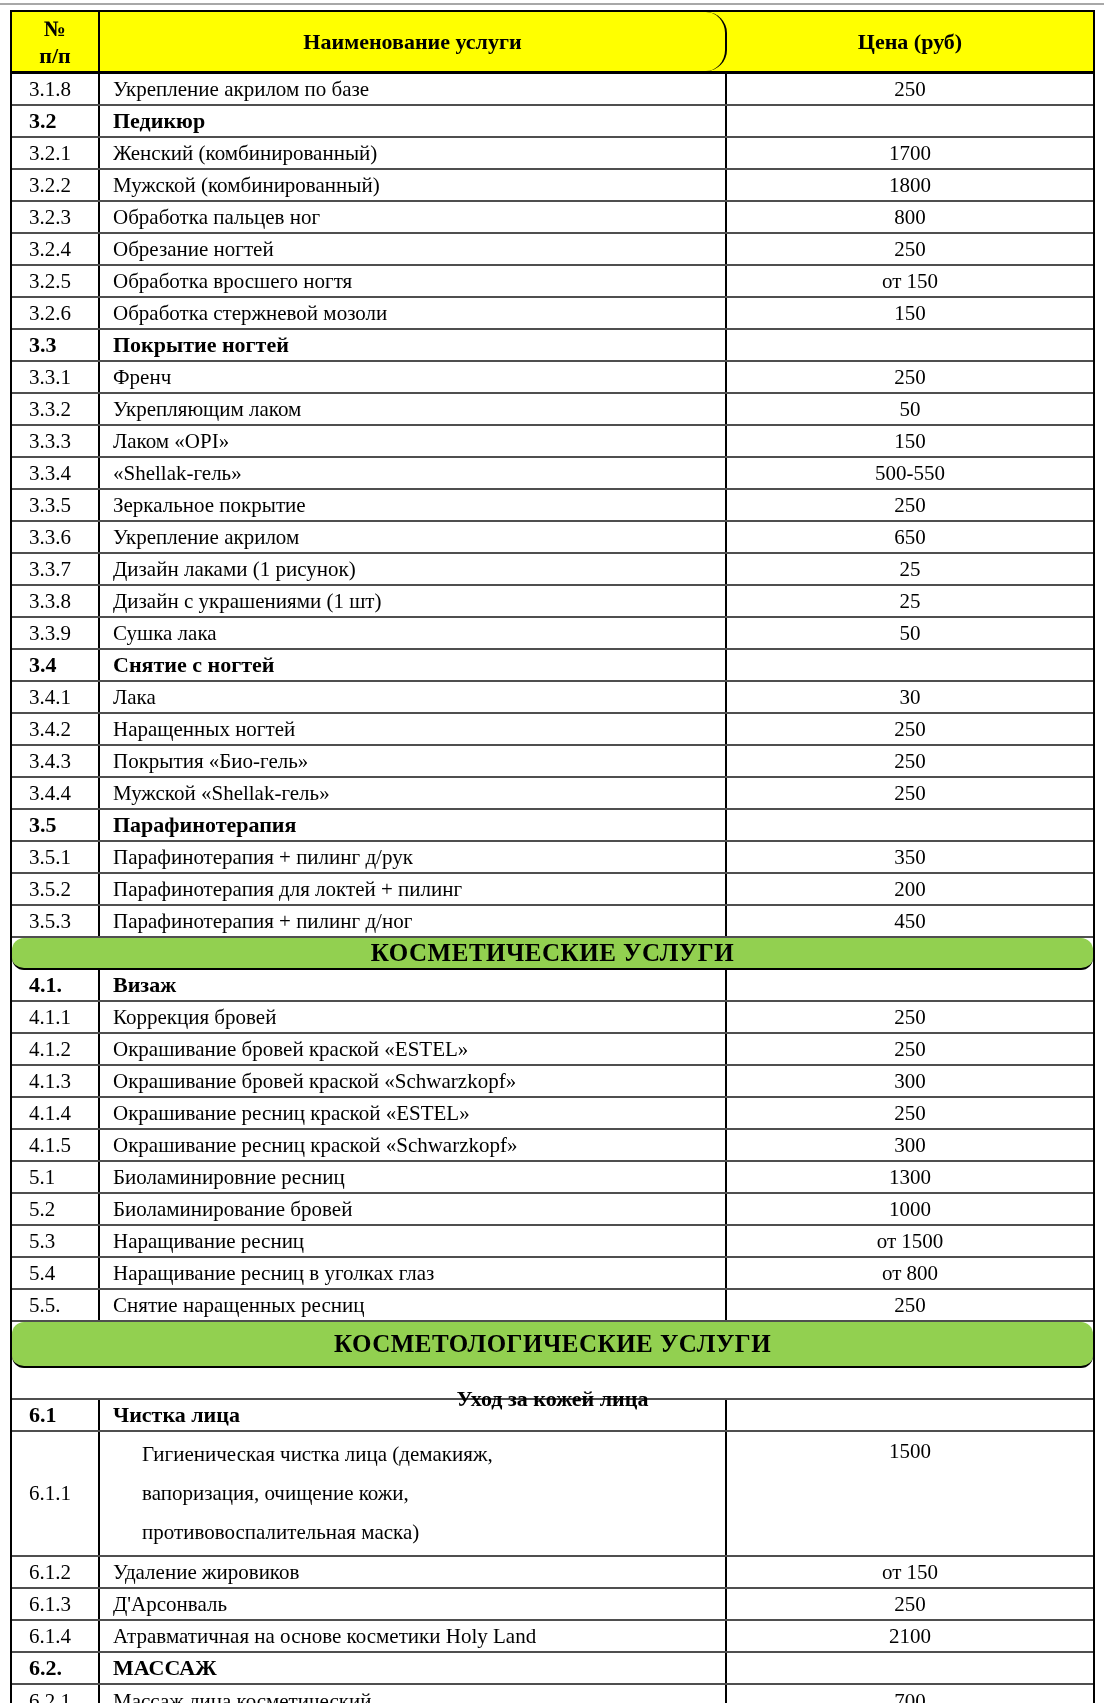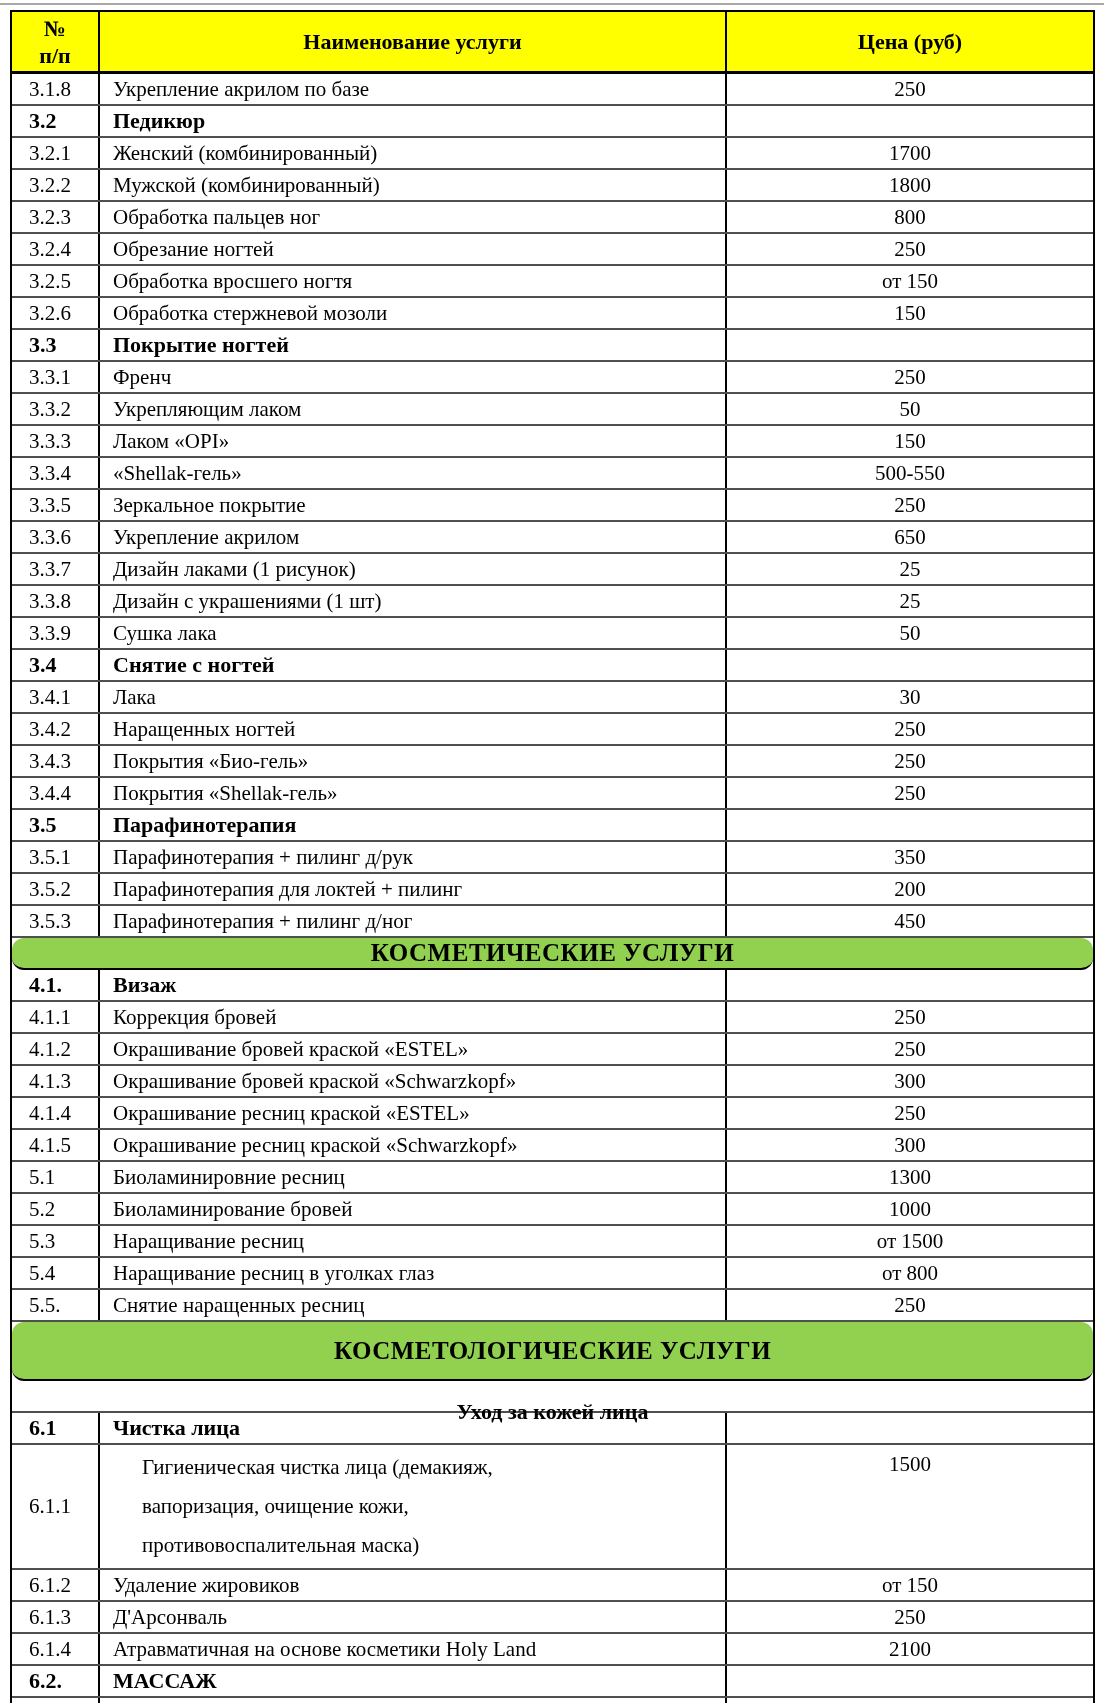--- a/index.html
+++ b/index.html
@@ -59,31 +59,31 @@
     box-sizing:border-box;
     display:flex; align-items:center; justify-content:center;
     font-size:21px;
     font-family:Liberation Serif, serif;
   }
   .header-row .c-num {
     flex-direction:column; justify-content:center; align-items:center;
     padding-left:0; font-size:22px; line-height:27px;
   }
   .header-row .c-name, .header-row .c-price {
-    justify-content:center; padding-left:0; font-size:22px;
+    justify-content:center; padding-left:0; font-size:22px;border-radius:21px;
   }
   .row.group .c-num, .row.group .c-name { font-weight:bold; font-size:22px; }
   .row.section {
     background:#92d050;
     height:31px;
     align-items:center; justify-content:center;
     border-bottom:2px solid #000;
     border-radius:12px;
   }
-  .row.section.tall { height:59px; }
+  .row.section.tall { height:46px; }
   .row.subsection {
     height:31px;
     align-items:center; justify-content:center;
     background:#fff;
   }
   .full-label {
     font-weight:bold;
     font-size:25px;
     text-align:center;
     letter-spacing:0.5px;
@@ -223,21 +223,21 @@
         <div class="c-name">Наращенных ногтей</div>
         <div class="c-price">250</div>
       </div>
       <div class="row item">
         <div class="c-num">3.4.3</div>
         <div class="c-name">Покрытия «Био-гель»</div>
         <div class="c-price">250</div>
       </div>
       <div class="row item">
         <div class="c-num">3.4.4</div>
-        <div class="c-name">Покрытия «Shellak-гель»</div>
+        <div class="c-name">Мужской «Shellak-гель»</div>
         <div class="c-price">250</div>
       </div>
       <div class="row group">
         <div class="c-num">3.5</div>
         <div class="c-name">Парафинотерапия</div>
         <div class="c-price"></div>
       </div>
       <div class="row item">
         <div class="c-num">3.5.1</div>
         <div class="c-name">Парафинотерапия + пилинг д/рук</div>

